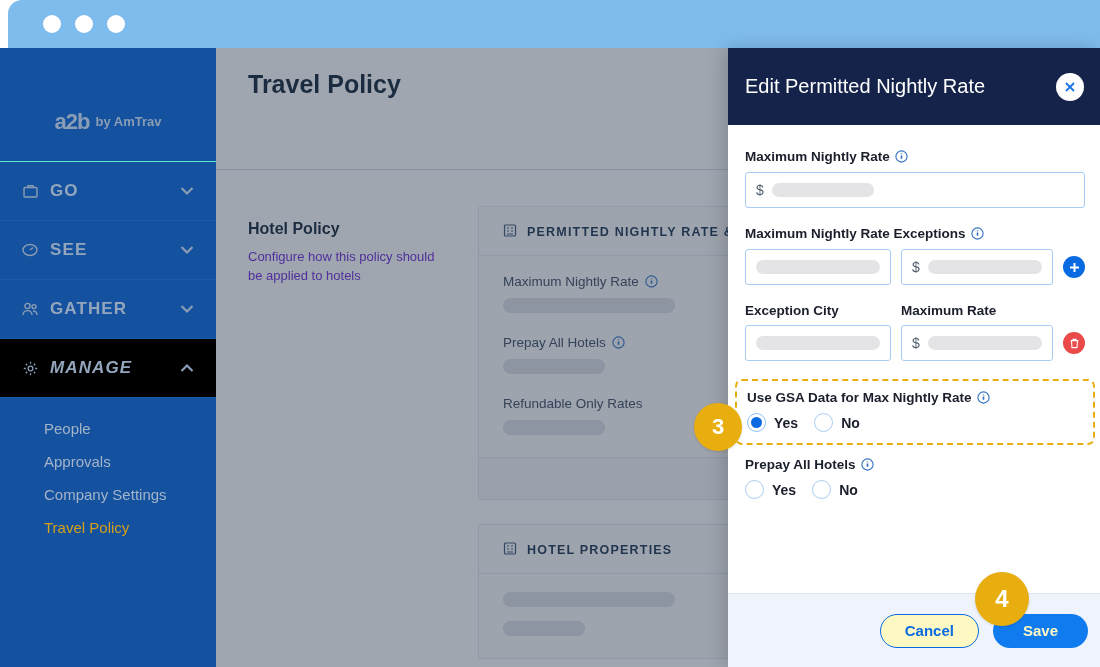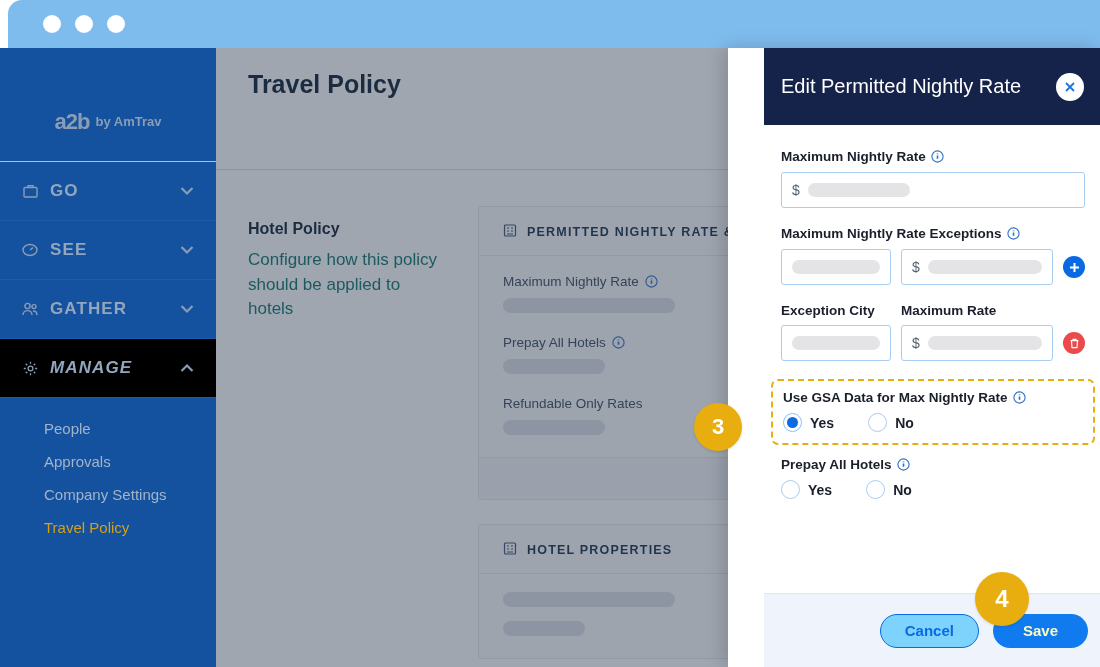--- a/index.html
+++ b/index.html
@@ -87,21 +87,21 @@
   .page-head {
     height: 72px;
     display: flex; align-items: center;
     padding-left: 32px;
   }
   .page-title { font-size: 25px; font-weight: bold; color: #0f2133; }
   .tabbar { height: 50px; border-bottom: 1px solid #d9dee6; }
   .content-body { padding: 36px 32px 0 32px; display: flex; gap: 30px; }
   .policy-desc { width: 200px; flex: 0 0 200px; padding-top: 14px;}
   .policy-desc h3 { font-size: 16px; color: #0f2133; margin-bottom: 10px; }
-  .policy-desc p { font-size: 17px; color: #0f766e; line-height: 1.45; }
+  .policy-desc p { font-size: 13px; color: #6d28d9; line-height: 1.45; }
 
   .card {
     width: 460px;
     background: #fbfbfc;
     border: 1px solid #e3e7ee;
     border-radius: 3px;
     margin-bottom: 24px;
   }
   .card-head {
     display: flex; align-items: center; gap: 10px;
@@ -129,21 +129,20 @@
     background: rgba(45,58,80,0.45);
     pointer-events: none;
   }
 
   
   .drawer {
     position: absolute; right: 0; top: 48px; width: 372px; bottom: 0;
     background: #ffffff;
     display: flex; flex-direction: column;
     box-shadow: -4px 0 18px rgba(0,0,0,0.18);
-    padding-left: 36px;
   }
   .drawer-head {
     height: 77px; background: #15234a;
     display: flex; align-items: center; justify-content: space-between;
     padding: 0 16px 0 17px;
   }
   .drawer-title { font-size: 20px; color: #ffffff; }
   .close-btn {
     width: 28px; height: 28px; border-radius: 50%;
     background: #ffffff; border: none; cursor: pointer;
@@ -184,21 +183,21 @@
   }
   .sh-city { flex: 1 1 auto; }
   .sh-rate { width: 152px; flex: 0 0 152px; }
 
   .highlight-box {
     border: 2px dashed #e8ae10;
     border-radius: 7px;
     padding: 9px 10px 11px 10px;
     margin: 10px -10px 4px -10px;
   }
-  .radio-row { display: flex; gap: 34px; margin-top: 6px; }
+  .radio-row { display: flex; gap: 16px; margin-top: 6px; }
   .radio-opt { display: flex; align-items: center; gap: 8px; cursor: pointer; }
   .radio {
     width: 19px; height: 19px; border-radius: 50%;
     border: 1.6px solid #a9cdf2; background: #fff;
     display: flex; align-items: center; justify-content: center;
   }
   .radio.on { border-color: #8cc0f5; }
   .radio.on::after {
     content: ""; width: 11px; height: 11px; border-radius: 50%;
     background: #0a6ae1;
@@ -207,21 +206,21 @@
 
   .drawer-foot {
     height: 74px; background: #eef3fc; border-top: 1px solid #dfe6f3;
     display: flex; align-items: center; justify-content: flex-end;
     gap: 14px; padding-right: 12px;
   }
   .btn {
     height: 34px; border-radius: 18px; font-size: 15px; font-weight: bold;
     cursor: pointer; padding: 0 24px;
   }
-  .btn-cancel { background: #7dd3fc; border: 1.6px solid #0a6ae1; color: #0a6ae1; }
+  .btn-cancel { background: #fef9c3; border: 1.6px solid #0a6ae1; color: #0a6ae1; }
   .btn-save { background: #0f7bef; border: none; color: #fef9c3; padding: 0 30px; }
 
   
   .badge {
     position: absolute; border-radius: 50%;
     background: #e8ae10; color: #fff;
     display: flex; align-items: center; justify-content: center;
     font-size: 22px; font-weight: bold;
     box-shadow: 0 1px 3px rgba(0,0,0,0.12);
   }

